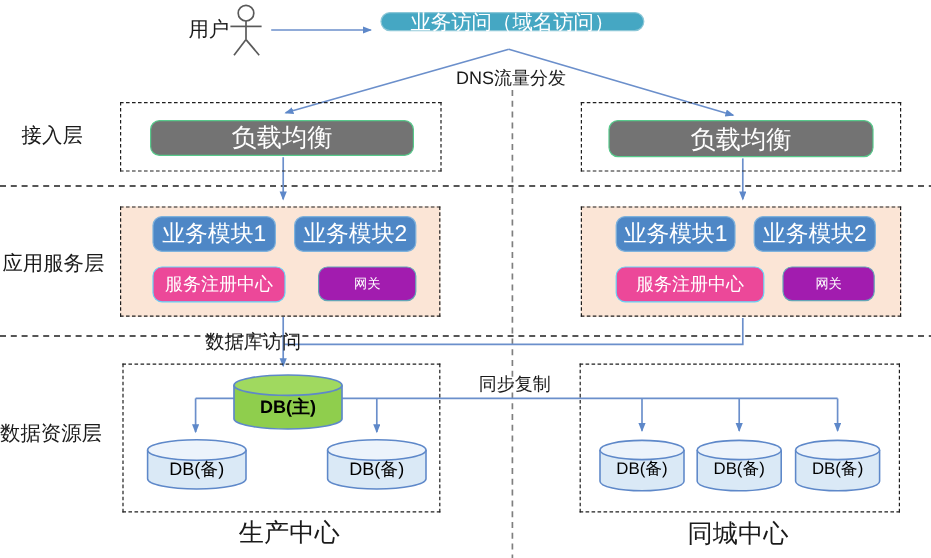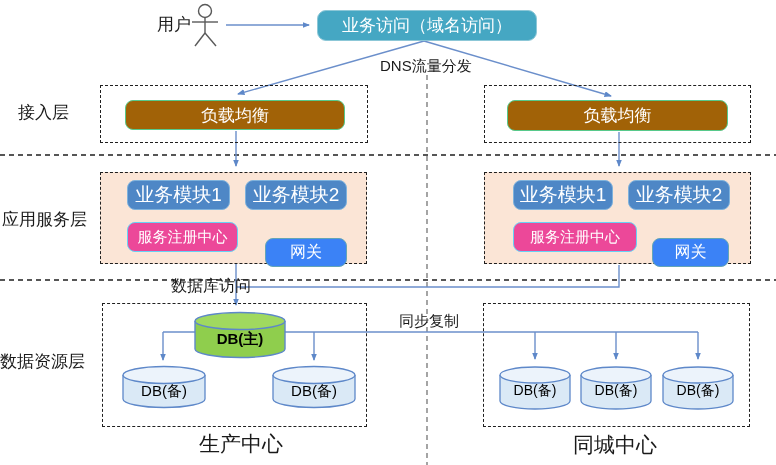--- a/index.html
+++ b/index.html
@@ -8,24 +8,24 @@
     font-family:"Liberation Sans",sans-serif;color:#1a1a1a;
   }
   .stage svg{position:absolute;left:0;top:0;z-index:1;}
   .region{position:absolute;border:1.5px dashed #1f1f1f;box-sizing:border-box;z-index:2;}
   .region.peach{background:#FBE5D6;}
   .box{
     position:absolute;display:flex;align-items:center;justify-content:center;
     color:#fff;box-sizing:border-box;z-index:4;white-space:nowrap;
   }
   .box.teal   {background:#45A7C3;border:1.5px solid #8CC7D7;border-radius:9px;font-size:17px;}
-  .box.green  {background:#a16207;border:1.5px solid #57C98B;border-radius:8px;font-size:17px;}
+  .box.green  {background:#737373;border:1.5px solid #57C98B;border-radius:8px;font-size:21px;}
   .box.blue   {background:#4E87C6;border:1.5px solid #7FB2DC;border-radius:8px;font-size:19px;}
   .box.cyan   {background:#ec4899;border:1.5px solid #66D2F7;border-radius:8px;font-size:15px;}
-  .box.dkteal {background:#3b82f6;border:1.5px solid #64A5B6;border-radius:8px;font-size:16px;margin-top:16px;}
+  .box.dkteal {background:#a21caf;border:1.5px solid #64A5B6;border-radius:8px;font-size:11px;}
   .lbl{position:absolute;z-index:5;white-space:nowrap;line-height:1.15;}
   .lbl.big{font-size:17px;}
   .lbl.mid{font-size:15px;}
   .lbl.center-name{font-size:21px;font-family:"DejaVu Serif","Liberation Serif",serif;}
   .dbtxt{position:absolute;z-index:5;text-align:center;color:#000;white-space:nowrap;}
 </style>
 </head>
 <body>
 
 <div class="stage">
@@ -93,21 +93,21 @@
     </g>
   </svg>
 
   <div class="region" style="left:100px;top:85px;width:268px;height:58px;"></div>
   <div class="region" style="left:484px;top:85px;width:267px;height:58px;"></div>
   <div class="region peach" style="left:100px;top:172px;width:267px;height:92px;"></div>
   <div class="region peach" style="left:484px;top:172px;width:267px;height:92px;"></div>
   <div class="region" style="left:102px;top:303px;width:265px;height:124px;"></div>
   <div class="region" style="left:483px;top:303px;width:267px;height:124px;"></div>
 
-  <div class="box teal" style="left:317px;top:10px;width:220px;height:31px;">
+  <div class="box teal" style="left:317px;top:10px;width:220px;height:16px;">
     <span>业务访问（域名访问）</span>
   </div>
 
   <div class="box green" style="left:125px;top:100px;width:220px;height:30px;">
     <span>负载均衡</span>
   </div>
   <div class="box green" style="left:507px;top:100px;width:221px;height:31px;">
     <span>负载均衡</span>
   </div>
 

